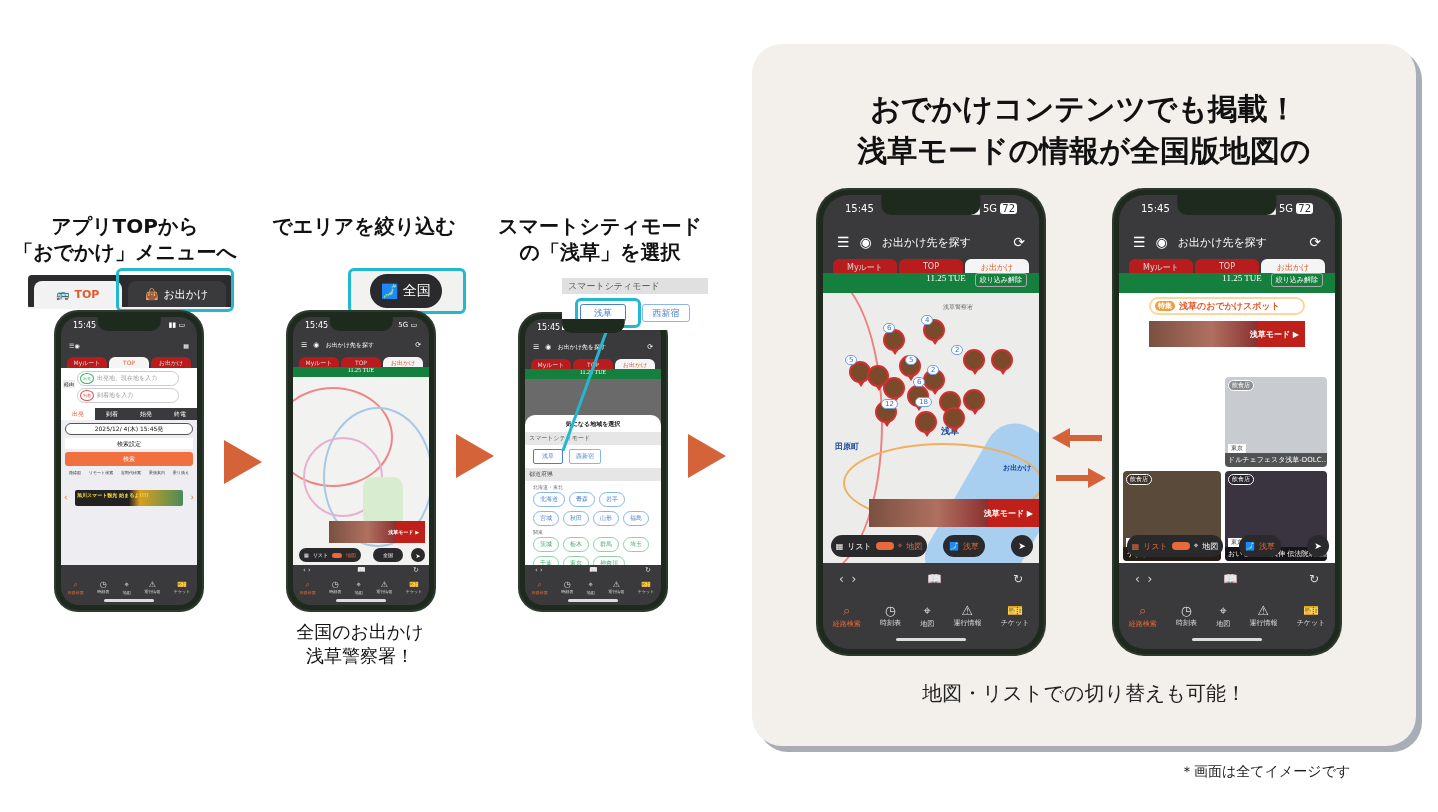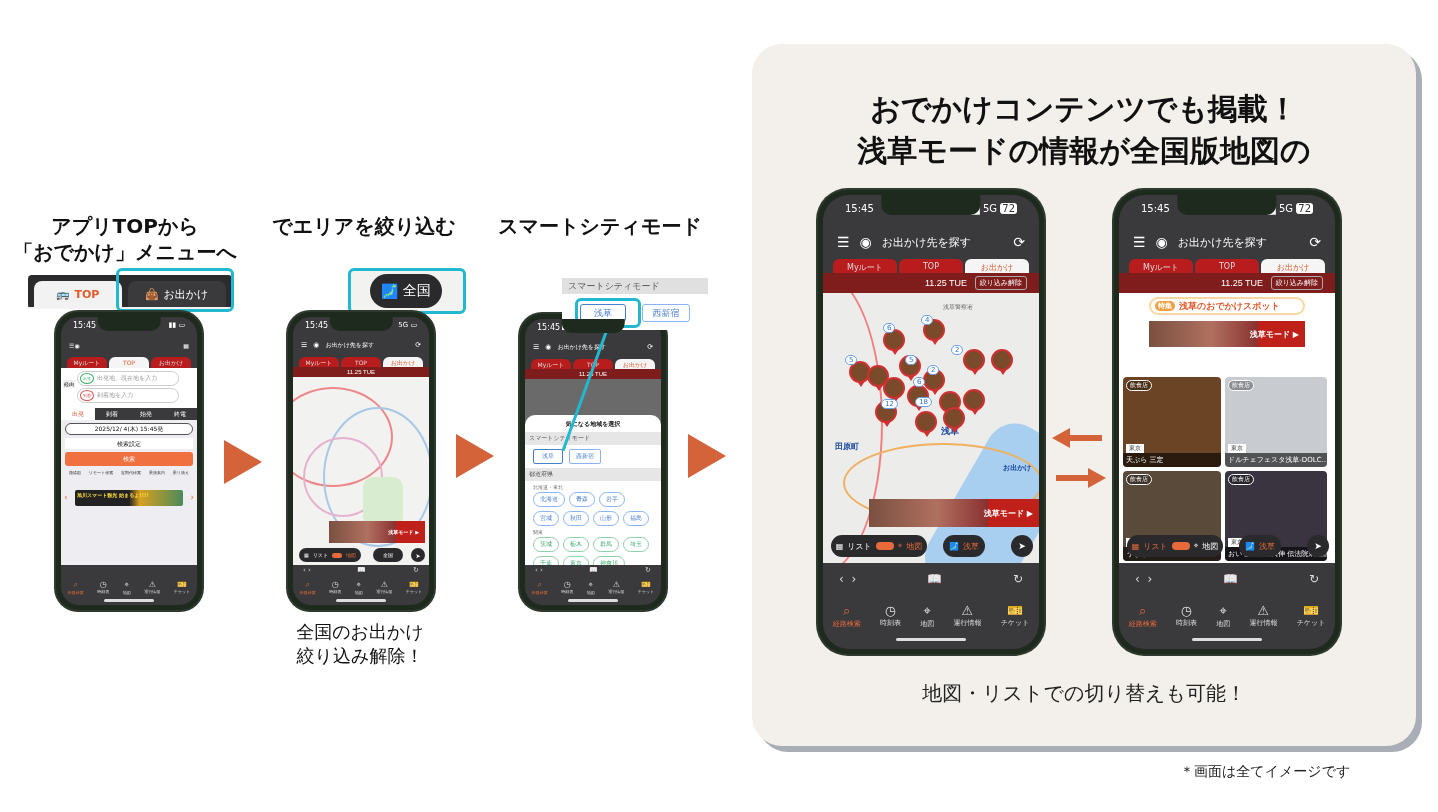--- a/index.html
+++ b/index.html
@@ -15,21 +15,21 @@
 
 
 .phone{position:absolute;background:#1f2a1f;border-radius:22px;padding:5px;box-shadow:0 0 0 2px #2d3a2d}
 .screen{position:relative;width:100%;height:100%;background:#3a3a3c;border-radius:18px;overflow:hidden}
 .notch{position:absolute;top:0;left:50%;transform:translateX(-50%);width:46%;height:14px;background:#1f2a1f;border-radius:0 0 10px 10px;z-index:3}
 .status{position:absolute;top:4px;left:12px;right:12px;display:flex;justify-content:space-between;color:#fff;font-size:8px;z-index:2}
 .hdr{position:absolute;left:0;right:0;display:flex;align-items:center;color:#fff}
 .tabs{position:absolute;left:6px;right:6px;display:flex;gap:2px}
 .tabs .tab{flex:1;text-align:center;background:#b91c1c;color:#ddd;border-radius:6px 6px 0 0;font-size:6px;padding:2px 0}
 .tabs .tab.on{background:#f5f5f5;color:#e05a2b}
-.datebar{position:absolute;left:0;right:0;background:#7f1d1d;color:#fff;font-family:Liberation Sans, sans-serif;display:flex;align-items:center;justify-content:center}
+.datebar{position:absolute;left:0;right:0;background:#15803d;color:#fff;font-family:Liberation Serif, serif;display:flex;align-items:flex-start;justify-content:center}
 .browser-bar{position:absolute;left:0;right:0;display:flex;justify-content:space-between;align-items:center;color:#ddd;padding:0 10px}
 .tabbar{position:absolute;left:0;right:0;display:flex;justify-content:space-around;color:#ddd;text-align:center}
 .tabbar .ti{display:flex;flex-direction:column;align-items:center}
 .tabbar .ti.on{color:#e86a3a}
 .homebar{position:absolute;left:50%;transform:translateX(-50%);height:3px;background:#ddd;border-radius:2px}
 .cyan{border:3px solid #22b8cf;border-radius:6px;position:absolute}
 .cline{position:absolute;background:#22b8cf;transform-origin:top left}
 
 
 .map{position:absolute;left:0;right:0;background:#f2f2f0;overflow:hidden}
@@ -222,27 +222,28 @@
       <div class="ti">
           <span style="font-size:8px">🎫</span>
           <span>チケット</span>
         </div>
     </div>
     <div class="homebar" style="bottom:3px;width:50px"></div>
   </div>
 </div>
 <div class="caption" style="left:280px;top:620px;width:160px">
   <div>全国のお出かけ</div>
-  <div>絞り込み解除！</div>
+  <div>浅草警察署！</div>
 </div>
 
 <div class="arrow" style="left:456px;top:434px"></div>
 
 <div class="step-title" style="left:480px;top:213px;width:240px">
   <div>スマートシティモード</div>
+  <div>の「浅草」を選択</div>
 </div>
 
 <div class="phone" style="left:520px;top:314px;width:146px;height:296px">
   <div class="screen">
     <div class="notch"></div>
     <div class="status">
         <span>15:45</span>
       </div>
     <div class="hdr" style="top:18px;height:20px;padding:0 8px;gap:6px;font-size:7px">
       <span>☰</span>
@@ -457,25 +458,20 @@
         <span style="position:absolute;right:12px;border:1px solid #aaa;border-radius:3px;font-size:7px;padding:1px 4px">絞り込み解除</span>
       </div>
       <div class="abs" style="left:0;right:0;top:98px;bottom:86px;background:#fff;overflow:hidden">
         <div class="abs" style="left:30px;right:30px;top:4px;height:18px;border:2px solid #f8d8a0;border-radius:10px;display:flex;align-items:center;gap:4px;padding-left:4px;font-size:9px;font-weight:bold;color:#e05a2b">
           <span style="background:#f0a040;color:#fff;border-radius:6px;padding:0 3px;font-size:7px">特集</span>
             <span>浅草のおでかけスポット</span>
         </div>
         <div class="banner" style="left:30px;right:30px;top:28px;height:26px;font-size:8px">
             <span>浅草モード ▶</span>
           </div>
-        <div class="card" style="left:4px;top:84px;width:98px;height:90px;background:#6a4424">
-          <span class="badge">飲食店</span>
-          <span class="area">東京</span>
-          <div class="lbl">天ぷら 三定</div>
-        </div>
         <div class="card" style="left:106px;top:84px;width:102px;height:90px;background:#c8ccd0">
           <span class="badge">飲食店</span>
           <span class="area">東京</span>
           <div class="lbl">ドルチェフェスタ浅草-DOLC…</div>
         </div>
         <div class="card" style="left:4px;top:178px;width:98px;height:90px;background:#5a4a3a">
           <span class="badge">飲食店</span>
           <span class="area">東京</span>
           <div class="lbl">うなぎ つるや</div>
         </div>

